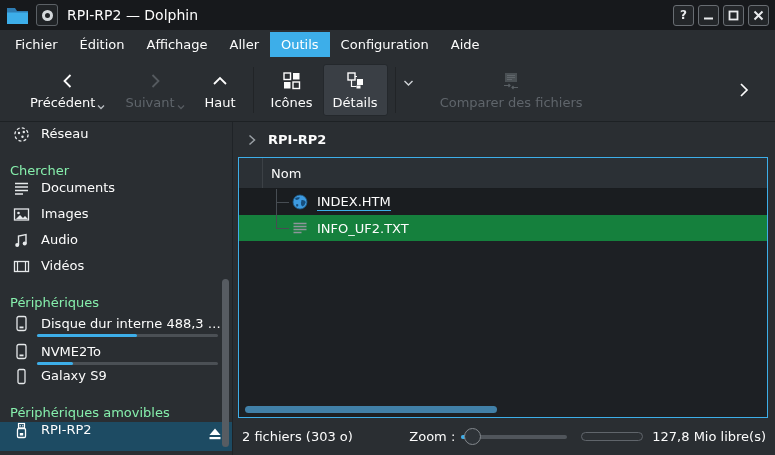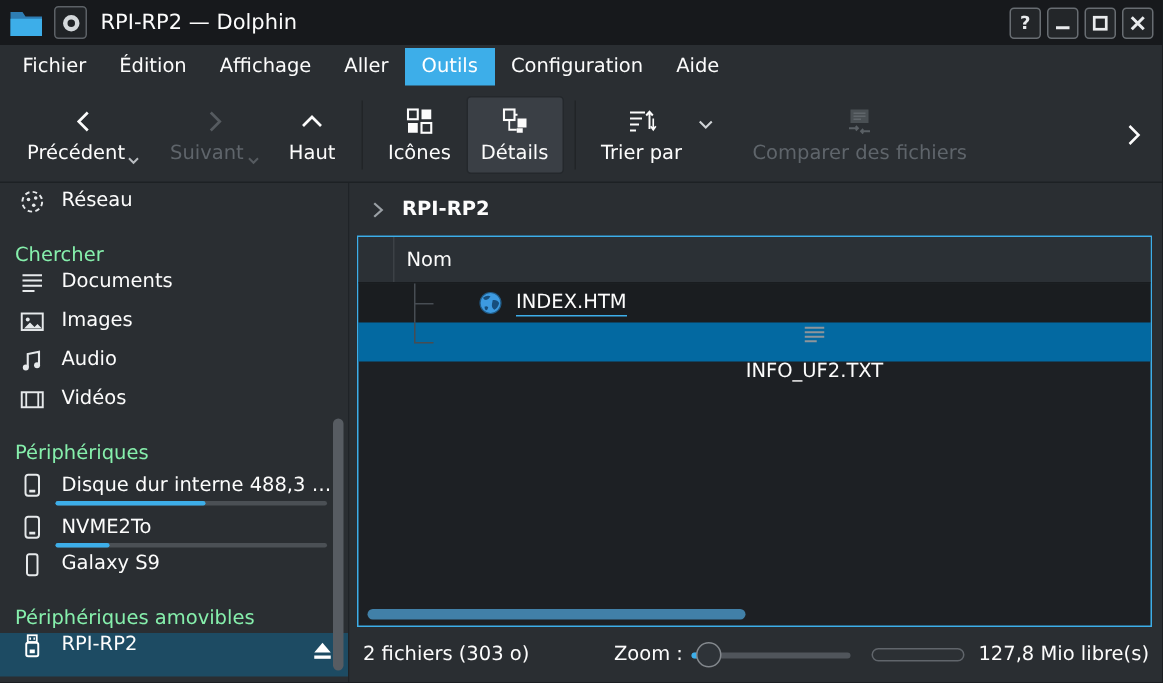--- a/index.html
+++ b/index.html
@@ -17,21 +17,21 @@
   .title-text { font-size:14px; margin-left:2px; }
   .win-btns { margin-left:auto; display:flex; gap:4px; }
   .win-btn { width:21px; height:21px; border:1px solid #686d72; border-radius:3px; background:#232629;
              display:flex; align-items:center; justify-content:center; color:#e9ebed;
              font-weight:bold; font-size:12px; line-height:1; }
   
   .menubar { height:28px; display:flex; align-items:center; padding:0 4px; }
   .menu-item { padding:5px 11px; }
   .menu-item.active { background:#3daee9; color:#ffffff; }
   
-  .toolbar { height:64px; display:flex; align-items:center; padding:0 8px; border-bottom:1px solid #1d2124; }
+  .toolbar { height:64px; display:flex; align-items:center; padding:0 20px; border-bottom:1px solid #1d2124; }
   .tb-btn { display:flex; flex-direction:column; align-items:center; gap:3px;
             padding:5px 9px; border:1px solid transparent; border-radius:3px; }
   .tb-btn .ticon { height:22px; display:flex; align-items:center; justify-content:center; }
   .tb-btn.selected { background:#3a3f45; border-color:#24282c; }
   .tb-btn.disabled { color:#5f656b; }
   .tb-label-row { display:flex; align-items:flex-end; gap:2px; }
   .tb-sep { width:1px; height:46px; background:#212427; margin:0 7px; }
   .sort-group { display:flex; align-items:center; }
   .tb-overflow { margin-left:auto; padding:4px; }
   
@@ -49,23 +49,23 @@
   .label-ellip { white-space:nowrap; overflow:hidden; text-overflow:ellipsis; }
   
   .content { flex:1; position:relative; background:#2a2e32; }
   .crumb { height:35px; display:flex; align-items:center; gap:11px; padding-left:14px; }
   .crumb-label { font-weight:bold; }
   .view { position:absolute; left:5px; right:7px; top:35px; bottom:37px;
           border:1px solid #3daee9; background:#1d2024; }
   .view-head { height:31px; display:flex; align-items:stretch; background:#2b3035; border-bottom:1px solid #191c1f; }
   .vh-cell1 { width:24px; border-right:1px solid #3c4146; }
   .vh-name { display:flex; align-items:center; padding-left:8px; flex:1; }
-  .frow { height:26px; display:flex; align-items:center; gap:9px; position:relative; padding-left:80px; }
+  .frow { height:26px; display:flex; align-items:center; gap:9px; position:relative; padding-left:53px; }
   .frow.r1 { background:#1a1d20; }
-  .frow.r2 { background:#0369a1;flex-direction:column; }
+  .frow.r2 { background:#15803d; }
   .tree-v { position:absolute; left:37px; width:1px; background:#474d53; }
   .tree-h { position:absolute; left:37px; width:13px; height:1px; background:#474d53; top:13px; }
   .fname.current { border-bottom:1px solid #3daee9; padding-bottom:1px; }
   .h-scroll-track { position:absolute; left:2px; right:2px; bottom:3px; height:8px; }
   .h-scroll { position:absolute; left:6px; bottom:4px; width:252px; height:7px; border-radius:4px; background:#4180a8; }
   
   .statusbar { position:absolute; left:0; right:0; bottom:0; height:37px; display:flex; align-items:center; padding:0 9px; }
   .zoom-label { margin-left:auto; }
   .slider { position:relative; width:106px; height:18px; margin-left:6px; }
   .sl-track { position:absolute; left:0; right:0; top:7px; height:4px; border-radius:2px; background:#50555b; }
@@ -195,30 +195,20 @@
           <rect x="11" y="8" width="6" height="6" fill="#fcfcfc"></rect>
           <rect x="10.5" y="14.5" width="4" height="3" fill="#fcfcfc"></rect>
         </svg>
       </span>
       <span>Détails</span>
     </div>
 
     <div class="tb-sep"></div>
 
     <div class="sort-group">
-      <div class="tb-btn">
-        <span class="ticon">
-          <svg width="20" height="19" viewBox="0 0 20 19">
-            <path d="M2 4 h10 M2 8 h8 M2 12 h6 M2 16 h4" stroke="#fcfcfc" stroke-width="1.4"></path>
-            <path d="M15 15 V4 M12.8 6 L15 3.5 L17.2 6" fill="none" stroke="#fcfcfc" stroke-width="1.3"></path>
-            <path d="M17.5 8 v7 M15.8 13.2 L17.5 15.5 L19.2 13.2" fill="none" stroke="#fcfcfc" stroke-width="1.1"></path>
-          </svg>
-        </span>
-        <span>Trier par</span>
-      </div>
       <span style="margin:0 2px 14px 0;">
         <svg width="11" height="8" viewBox="0 0 11 8">
             <path d="M1.5 2 L5.5 6 L9.5 2" fill="none" stroke="#cfd3d6" stroke-width="1.4"></path>
           </svg>
       </span>
     </div>
 
     <div class="tb-btn disabled" style="margin-left:14px;justify-content:flex-end;">
       <span class="ticon">
         <svg width="22" height="19" viewBox="0 0 22 19">

